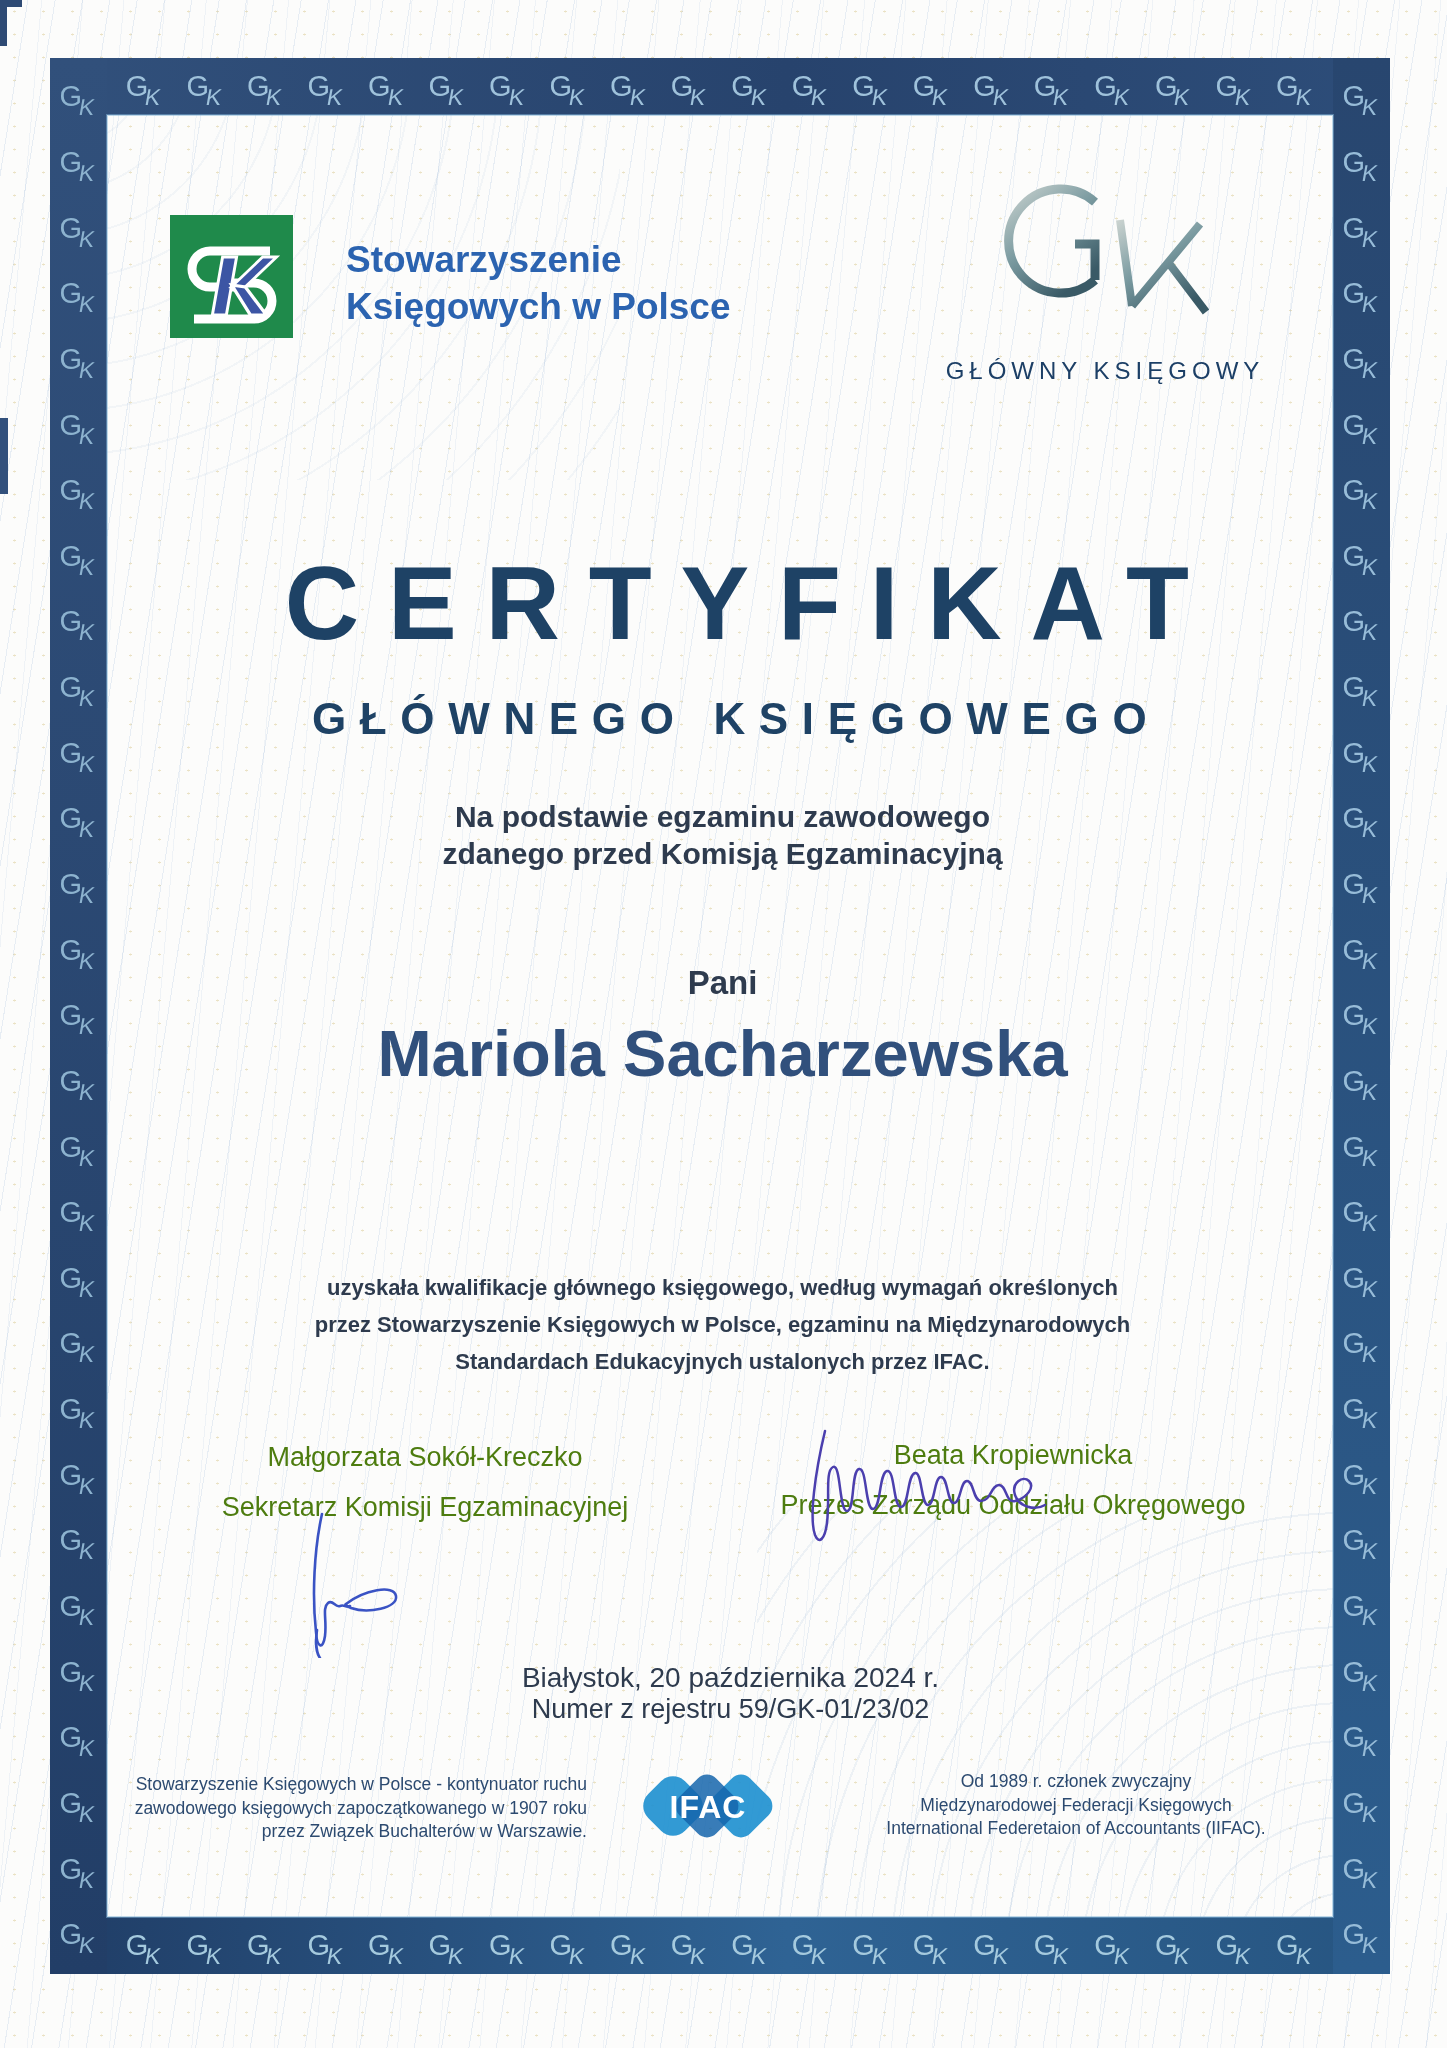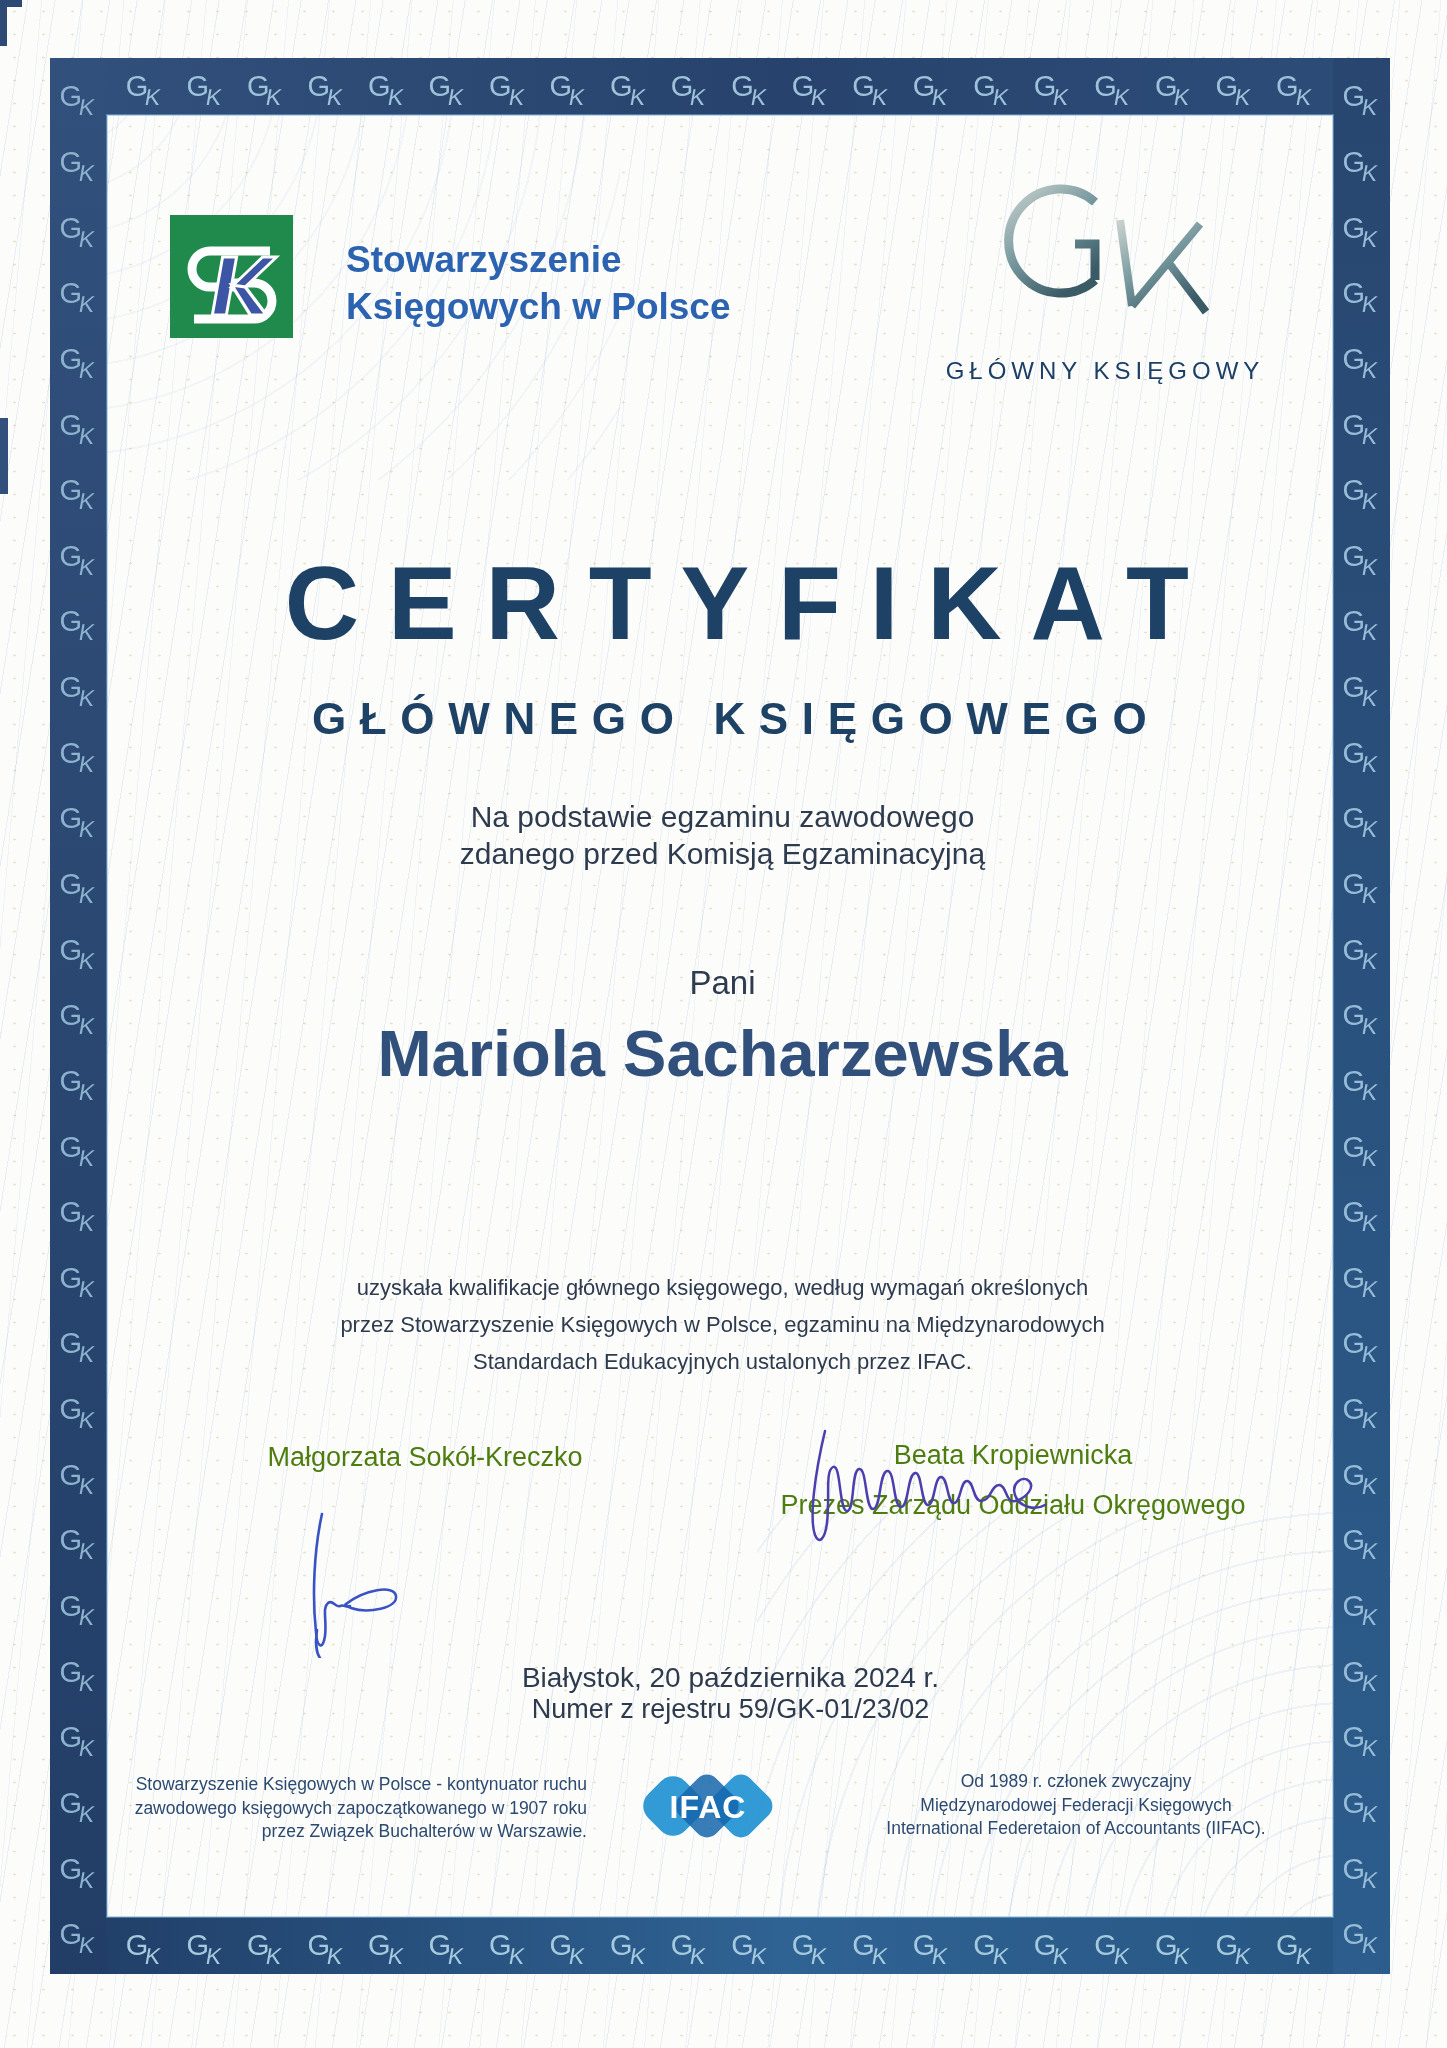--- a/index.html
+++ b/index.html
@@ -40,21 +40,21 @@
   .mark-c{position:absolute;left:0;top:418px;width:8px;height:76px;background:#32507c;}
 
   
   .skwp-logo{position:absolute;left:170px;top:215px;width:123px;height:123px;}
   .skwp-text{position:absolute;left:346px;top:236px;font-size:37px;line-height:47px;font-weight:bold;color:#2b63b0;}
   .gk-logo{position:absolute;left:985px;top:168px;width:240px;height:178px;}
   .gk-caption{position:absolute;left:935px;top:357px;width:340px;text-align:center;
     font-size:24px;font-weight:normal;letter-spacing:5px;color:#1c3f66;}
 
   
-  .col{position:absolute;left:107px;width:1231px;text-align:center;}
+  .col{position:absolute;left:107px;width:1231px;text-align:center;font-weight:bold;}
   .title{top:552px;font-size:103px;line-height:1;font-weight:bold;letter-spacing:.28em;padding-left:.28em;color:#1e4265;}
   .subtitle{top:694px;font-size:44px;font-weight:bold;letter-spacing:.31em;padding-left:.31em;color:#1e4265;}
   .intro{top:798px;font-size:30px;line-height:37px;color:#2e3b4e;}
   .salutation{top:964px;font-size:33px;color:#2e3b4e;}
   .recipient{top:1016px;font-size:65px;font-weight:bold;color:#31507c;}
   .body-par{top:1269px;font-size:22px;line-height:37px;color:#2e3b4e;}
 
   
   .sig-block{position:absolute;width:470px;text-align:center;font-size:27px;color:#4d7c0f;}
   .sig-left{left:190px;top:1442px;} .sig-right{left:778px;top:1440px;}
@@ -249,20 +249,21 @@
   <div class="col recipient">Mariola Sacharzewska</div>
 
   <div class="col body-par">
     <div>uzyskała kwalifikacje głównego księgowego, według wymagań określonych</div>
     <div>przez Stowarzyszenie Księgowych w Polsce, egzaminu na Międzynarodowych</div>
     <div>Standardach Edukacyjnych ustalonych przez IFAC.</div>
   </div>
 
   <div class="sig-block sig-left">
     <div>Małgorzata Sokół-Kreczko</div>
+    <div class="sig-role">Sekretarz Komisji Egzaminacyjnej</div>
   </div>
   <div class="sig-block sig-right">
     <div>Beata Kropiewnicka</div>
     <div class="sig-role">Prezes Zarządu Oddziału Okręgowego</div>
   </div>
 
   <svg class="sig-svg sig-svg-left" width="118" height="150" viewBox="0 0 118 150">
     <g fill="none" stroke="#3a53c4" stroke-width="2.6" stroke-linecap="round">
       <path d="M34 6 C26 42 24 88 28 124 C29 140 35 142 37 128 C39 112 34 100 40 95 C45 91 47 100 52 98 C56 96 58 100 62 98"></path>
       <path d="M58 96 C76 82 106 76 108 88 C110 100 80 106 63 100 C59 98 56 97 58 96"></path>

